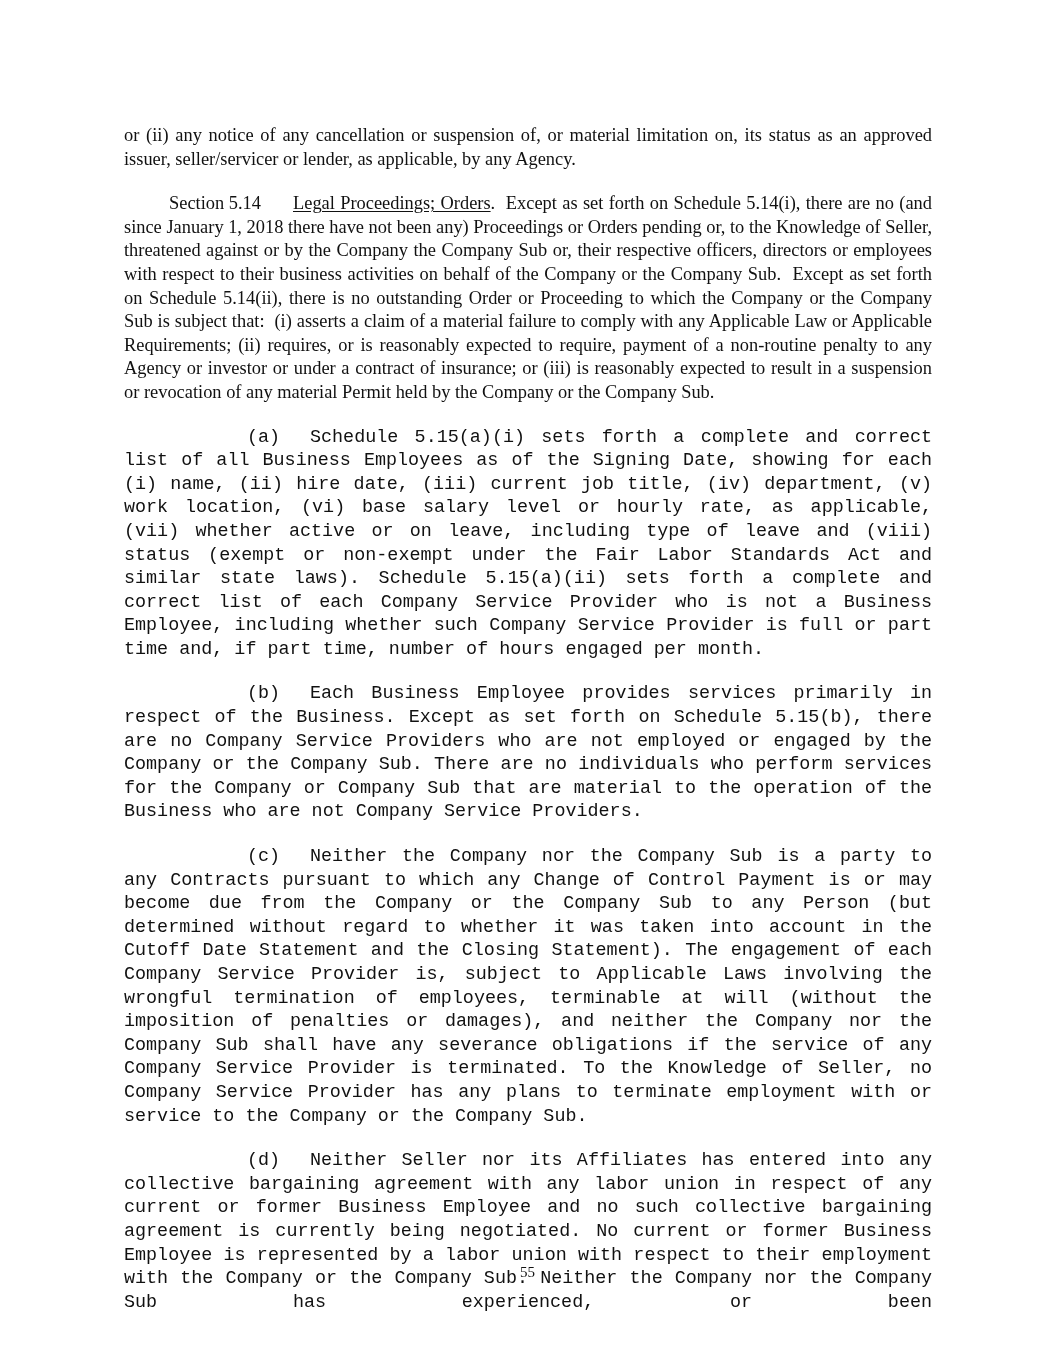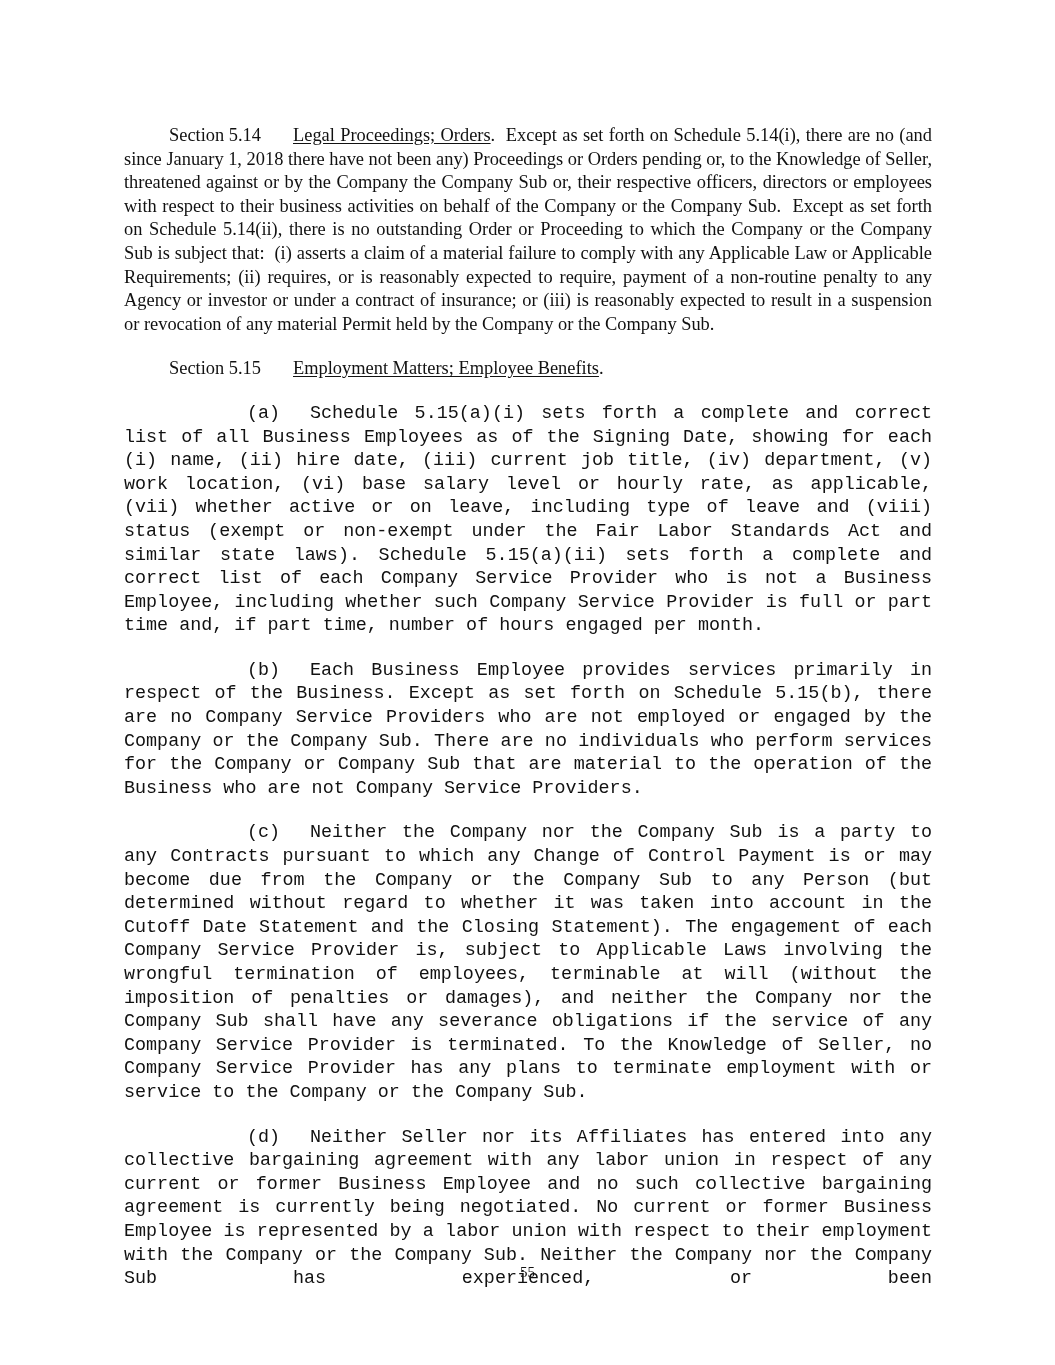--- a/index.html
+++ b/index.html
@@ -17,24 +17,24 @@
   .label { display: inline-block; width: 63px; text-indent: 0; }
   .pagenum {
     position: absolute; left: 0; width: 1055px; top: 1264px; text-align: center;
     font-family: "Liberation Serif", serif; font-size: 15px; color: #111111;
   }
 </style>
 </head>
 <body>
 
 <div class="page">
+  <p>or (ii) any notice of any cancellation or suspension of, or material limitation on, its status as an approved issuer, seller/servicer or lender, as applicable, by any Agency.</p>
 
   <p><span class="sec-num">Section 5.14</span><span class="u">Legal Proceedings; Orders</span><span>.</span><span style="white-space: pre-wrap;">  Except as set forth on Schedule 5.14(i), there are no (and since January 1, 2018 there have not been any) Proceedings or Orders pending or, to the Knowledge of Seller, threatened against or by the Company the Company Sub or, their respective officers, directors or employees with respect to their business activities on behalf of the Company or the Company Sub.  Except as set forth on Schedule 5.14(ii), there is no outstanding Order or Proceeding to which the Company or the Company Sub is subject that:  (i) asserts a claim of a material failure to comply with any Applicable Law or Applicable Requirements; (ii) requires, or is reasonably expected to require, payment of a non-routine penalty to any Agency or investor or under a contract of insurance; or (iii) is reasonably expected to result in a suspension or revocation of any material Permit held by the Company or the Company Sub.</span></p>
 
-  <p class="heading"><span class="sec-num">Section 5.15</span><span class="u">Employment Matters; Employee Benefits</span><span>.</span></p>
 
   <p class="indent"><span class="label">(a)</span><span>Schedule 5.15(a)(i) sets forth a complete and correct list of all Business Employees as of the Signing Date, showing for each (i) name, (ii) hire date, (iii) current job title, (iv) department, (v) work location, (vi) base salary level or hourly rate, as applicable, (vii) whether active or on leave, including type of leave and (viii) status (exempt or non-exempt under the Fair Labor Standards Act and similar state laws).  Schedule 5.15(a)(ii) sets forth a complete and correct list of each Company Service Provider who is not a Business Employee, including whether such Company Service Provider is full or part time and, if part time, number of hours engaged per month.</span></p>
 
   <p class="indent"><span class="label">(b)</span><span>Each Business Employee provides services primarily in respect of the Business.  Except as set forth on Schedule 5.15(b), there are no Company Service Providers who are not employed or engaged by the Company or the Company Sub.  There are no individuals who perform services for the Company or Company Sub that are material to the operation of the Business who are not Company Service Providers.</span></p>
 
   <p class="indent"><span class="label">(c)</span><span>Neither the Company nor the Company Sub is a party to any Contracts pursuant to which any Change of Control Payment is or may become due from the Company or the Company Sub to any Person (but determined without regard to whether it was taken into account in the Cutoff Date Statement and the Closing Statement).  The engagement of each Company Service Provider is, subject to Applicable Laws involving the wrongful termination of employees, terminable at will (without the imposition of penalties or damages), and neither the Company nor the Company Sub shall have any severance obligations if the service of any Company Service Provider is terminated.  To the Knowledge of Seller, no Company Service Provider has any plans to terminate employment with or service to the Company or the Company Sub.</span></p>
 
   <p class="indent" style="text-align-last: justify;"><span class="label">(d)</span><span>Neither Seller nor its Affiliates has entered into any collective bargaining agreement with any labor union in respect of any current or former Business Employee and no such collective bargaining agreement is currently being negotiated.  No current or former Business Employee is represented by a labor union with respect to their employment with the Company or the Company Sub.  Neither the Company nor the Company Sub has experienced, or been</span></p>
 </div>
 

